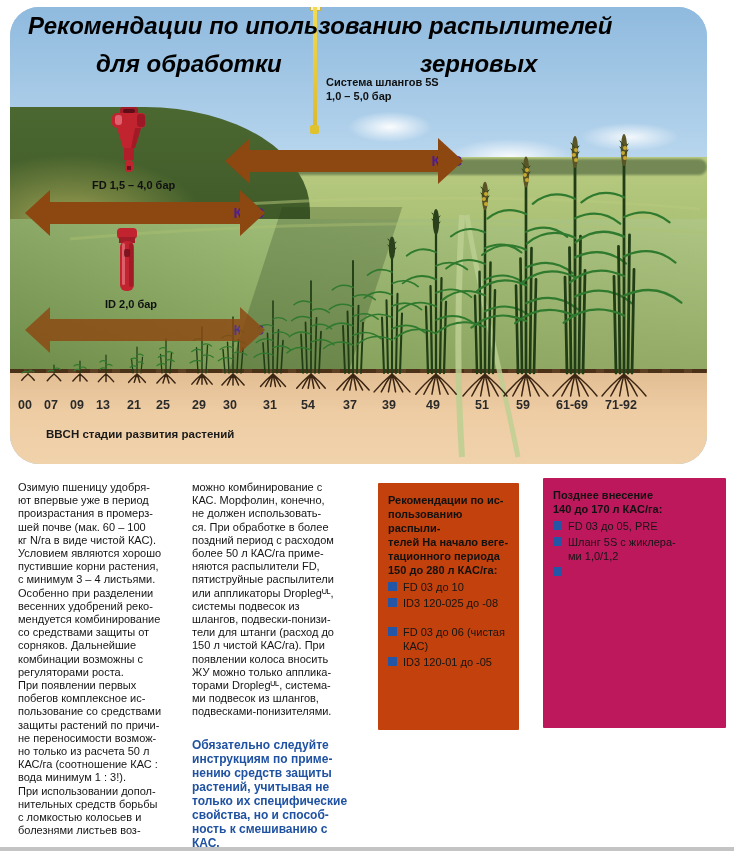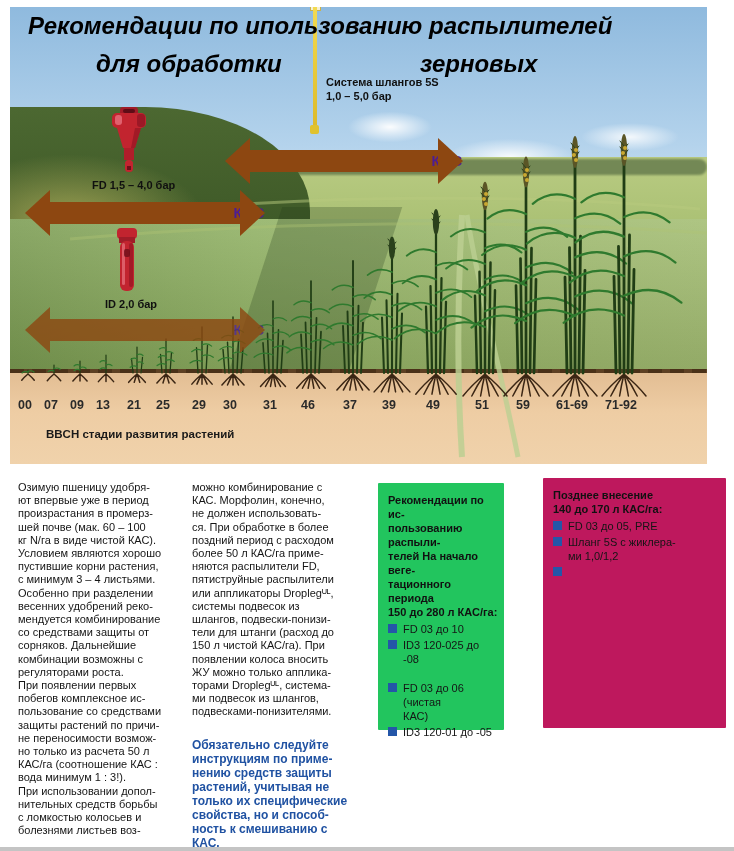--- a/index.html
+++ b/index.html
@@ -1,20 +1,20 @@
 <!DOCTYPE html>
 <html><head>
 <meta charset="utf-8">
 <style>
   html,body{margin:0;padding:0;background:#ffffff;}
   #page{position:relative;width:734px;height:851px;background:#ffffff;overflow:hidden;
         font-family:"Liberation Sans",sans-serif;color:#1a1a1a;}
   .abs{position:absolute;}
   
-  #photo{left:10px;top:7px;width:697px;height:457px;overflow:hidden;background:#9cc0e2;}
+  #photo{left:10px;top:7px;width:697px;height:457px;overflow:hidden;background:#9cc0e2;border-radius:29px;}
   #sky{left:0;top:0;width:697px;height:230px;
        background:linear-gradient(#8fbade,#b4d3ec 60%,#d9e9f5);}
   #clouds{left:300px;top:60px;width:397px;height:130px;
        background:
         radial-gradient(60px 22px at 80px 60px,rgba(255,255,255,.95),rgba(255,255,255,0) 70%),
         radial-gradient(90px 26px at 200px 90px,rgba(255,255,255,.9),rgba(255,255,255,0) 70%),
         radial-gradient(70px 20px at 320px 70px,rgba(255,255,255,.85),rgba(255,255,255,0) 70%),
         radial-gradient(110px 30px at 260px 120px,rgba(255,255,255,.8),rgba(255,255,255,0) 70%);}
   #farfield{left:0;top:150px;width:697px;height:80px;background:linear-gradient(#b9cb82,#a8bf72);}
   #treeline-right{left:220px;top:152px;width:477px;height:16px;border-radius:8px;
@@ -51,21 +51,21 @@
   #arrow-bottom{opacity:.8;}
   .photo-label{font-weight:bold;font-size:11px;color:#101010;white-space:pre;}
   
   .bbch-label{position:absolute;top:0;width:40px;margin-left:-20px;text-align:center;
        font-size:12.5px;font-weight:600;color:#2a2a2a;}
   #bbch-caption{left:36px;top:421px;font-weight:bold;font-size:11.5px;color:#1a1a1a;}
   
   .col{font-size:11px;line-height:13.2px;white-space:pre-line;color:#151515;}
   #col2-note{font-size:12px;line-height:14px;font-weight:bold;color:#2052a2;white-space:pre-line;}
   .panel{border-radius:1px;}
-  #panel1{left:378px;top:483px;width:126px;height:247px;background:#22c55e;}
+  #panel1{left:378px;top:483px;width:141px;height:247px;background:#c2410c;}
   #panel2{left:543px;top:478px;width:183px;height:250px;background:#be185d;}
   .panel-inner{position:absolute;left:10px;right:6px;top:10px;}
   .panel-heading{font-size:11px;line-height:14px;font-weight:bold;white-space:pre-line;color:#111;margin-bottom:3px;}
   .bullet-row{display:flex;align-items:flex-start;margin:1px 0 2px 0;}
   .bullet-sq{flex:0 0 9px;width:9px;height:9px;background:#2456a8;margin:2px 6px 0 0;}
   .bullet-text{font-size:11px;line-height:14px;white-space:pre-line;color:#151515;}
   .gap12{height:12px;}
   #bottom-edge{left:0;top:847px;width:734px;height:4px;background:#c4c4c4;}
   
   #title-line1{left:28px;top:12px;width:690px;font-size:24px;font-weight:bold;font-style:italic;color:#000;}
@@ -253,21 +253,21 @@
     <div class="abs" id="bbch-scale" style="left:0;top:391px;width:616px;height:16px;">
         <span class="bbch-label" style="left: 15px;">00</span>
         <span class="bbch-label" style="left: 41px;">07</span>
         <span class="bbch-label" style="left: 67px;">09</span>
         <span class="bbch-label" style="left: 93px;">13</span>
         <span class="bbch-label" style="left: 124px;">21</span>
         <span class="bbch-label" style="left: 153px;">25</span>
         <span class="bbch-label" style="left: 189px;">29</span>
         <span class="bbch-label" style="left: 220px;">30</span>
         <span class="bbch-label" style="left: 260px;">31</span>
-        <span class="bbch-label" style="left: 298px;">46</span>
+        <span class="bbch-label" style="left: 298px;">54</span>
         <span class="bbch-label" style="left: 340px;">37</span>
         <span class="bbch-label" style="left: 379px;">39</span>
         <span class="bbch-label" style="left: 423px;">49</span>
         <span class="bbch-label" style="left: 472px;">51</span>
         <span class="bbch-label" style="left: 513px;">59</span>
         <span class="bbch-label" style="left: 562px;">61-69</span>
         <span class="bbch-label" style="left: 611px;">71-92</span>
       </div>
     <div id="bbch-caption" class="abs">BBCH стадии развития растений</div>
   </div>

